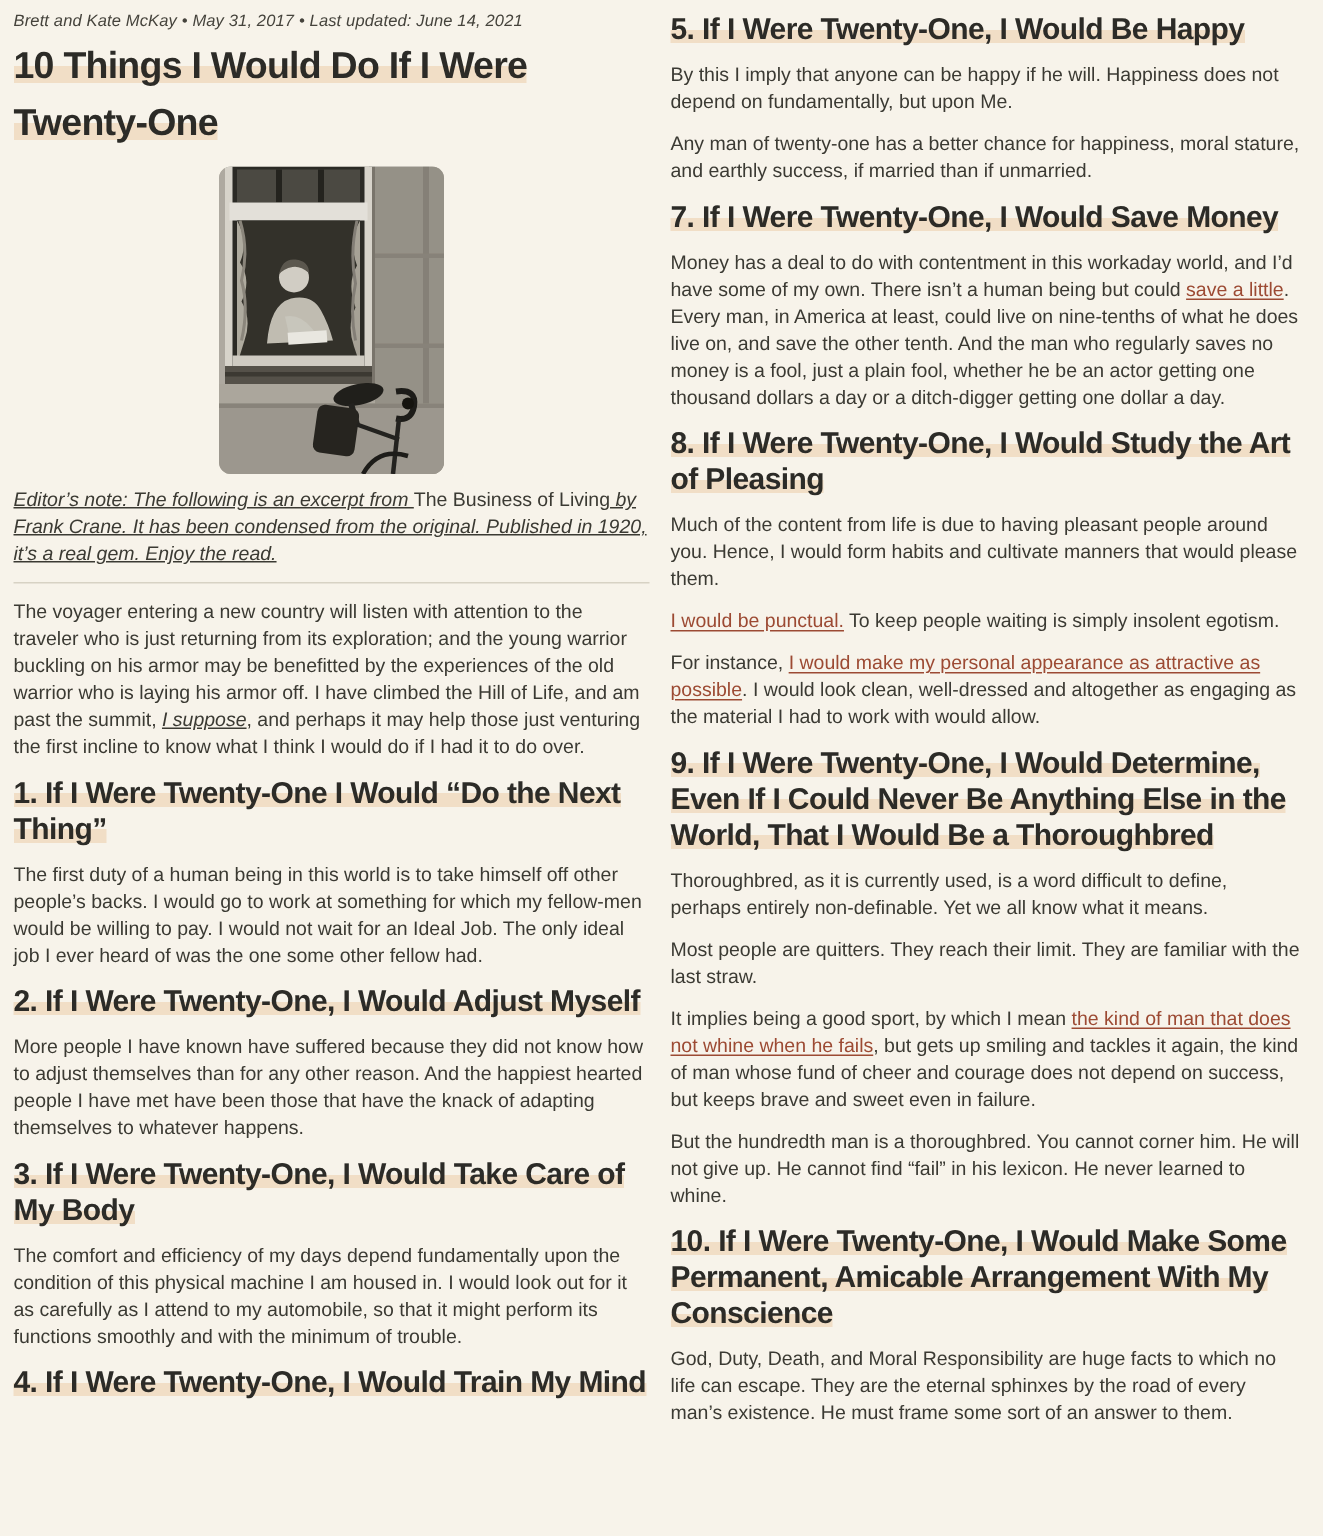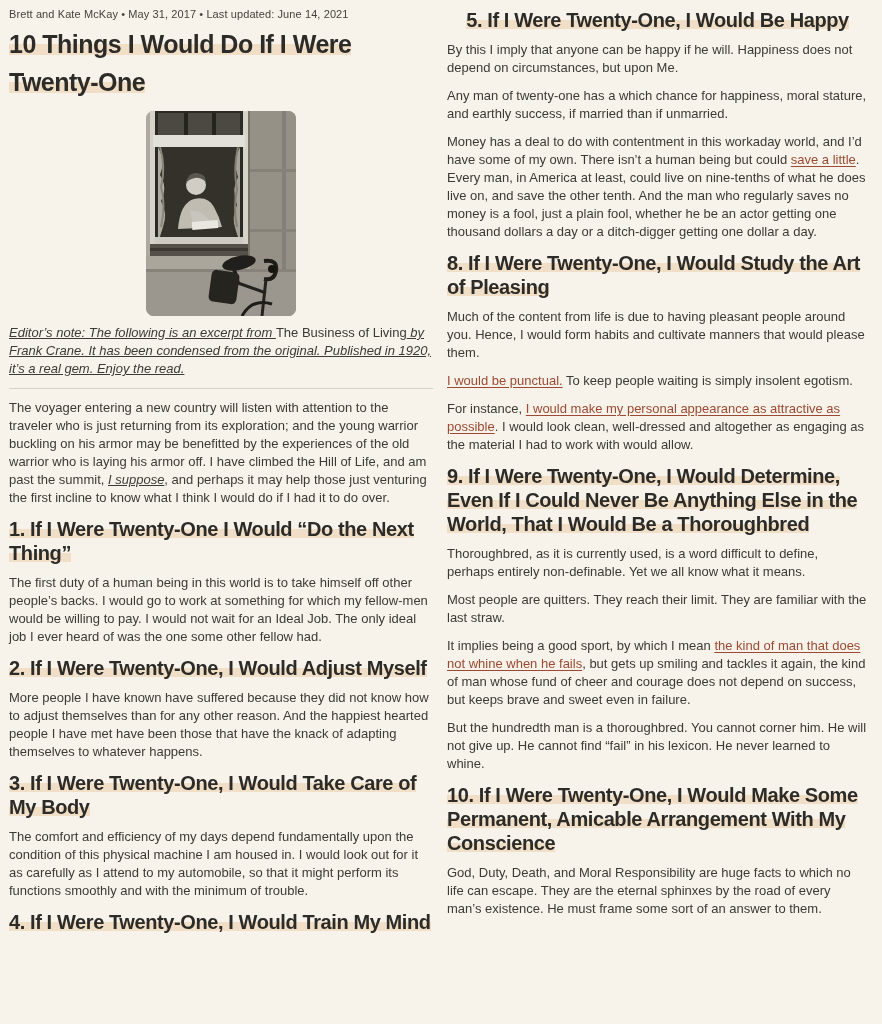--- a/index.html
+++ b/index.html
@@ -8,32 +8,32 @@
     width: 882px; height: 1024px; overflow: hidden;
     background: #f7f3ea;
     font-family: "Liberation Sans", sans-serif;
     color: #3b3a33;
   }
   .page { display: flex; padding: 8px 14px 0 9px; gap: 14px; }
   .col { width: 424px; }
   .col.right { width: 421px; }
 
   .byline {
-    font-size: 11px; color: #45433c;
+    font-style: italic; font-size: 11px; color: #45433c;
     margin: 0 0 5px 0; letter-spacing: 0.1px;
   }
   h1 {
     font-size: 25px; line-height: 38px; font-weight: bold;
     letter-spacing: -0.5px; color: #2c2b27; margin: 0;
   }
   h2 {
     font-size: 20px; line-height: 24px; font-weight: bold;
     letter-spacing: -0.4px; color: #2c2b27; margin: 8px 0 9px 0;
   }
-  #right-sections h2:first-child { margin-top: 0; text-align: center; }
+  #right-sections h2:first-child { margin-top: 0; }
   .hl {
     background-image: linear-gradient(to bottom, transparent 50%, #f1dec6 50%, #f1dec6 90%, transparent 90%);
     -webkit-box-decoration-break: clone; box-decoration-break: clone;
   }
   p.body-p, p.note {
     font-size: 13px; line-height: 18px; margin: 0 0 10px 0; color: #3b3a33;
   }
   p.note { line-height: 18px; margin-bottom: 10px; }
   .italic { font-style: italic; text-decoration: underline; }
   .roman  { font-style: normal; }
@@ -124,22 +124,23 @@
         <p class="body-p"><span class="plain">More people I have known have suffered because they did not know how to adjust themselves than for any other reason. And the happiest hearted people I have met have been those that have the knack of adapting themselves to whatever happens.</span></p>
         <h2><span class="hl">3. If I Were Twenty-One, I Would Take Care of My Body</span></h2>
         <p class="body-p"><span class="plain">The comfort and efficiency of my days depend fundamentally upon the condition of this physical machine I am housed in. I would look out for it as carefully as I attend to my automobile, so that it might perform its functions smoothly and with the minimum of trouble.</span></p>
         <h2><span class="hl">4. If I Were Twenty-One, I Would Train My Mind</span></h2>
       </div>
   </div>
 
   <div class="col right">
     <div id="right-sections">
         <h2><span class="hl">5. If I Were Twenty-One, I Would Be Happy</span></h2>
-        <p class="body-p"><span class="plain">By this I imply that anyone can be happy if he will. Happiness does not depend on circumstances, but upon Me.</span></p>
-        <p class="body-p"><span class="plain">Any man of twenty-one has a which chance for happiness, moral stature, and earthly success, if married than if unmarried.</span></p>
+        <p class="body-p"><span class="plain">By this I imply that anyone can be happy if he will. Happiness does not depend on fundamentally, but upon Me.</span></p>
+        <p class="body-p"><span class="plain">Any man of twenty-one has a better chance for happiness, moral stature, and earthly success, if married than if unmarried.</span></p>
+        <h2><span class="hl">7. If I Were Twenty-One, I Would Save Money</span></h2>
         <p class="body-p"><span class="plain">Money has a deal to do with contentment in this workaday world, and I’d have some of my own. There isn’t a human being but could </span><a href="#" class="link">save a little</a><span class="plain">. Every man, in America at least, could live on nine-tenths of what he does live on, and save the other tenth. And the man who regularly saves no money is a fool, just a plain fool, whether he be an actor getting one thousand dollars a day or a ditch-digger getting one dollar a day.</span></p>
         <h2><span class="hl">8. If I Were Twenty-One, I Would Study the Art of Pleasing</span></h2>
         <p class="body-p"><span class="plain">Much of the content from life is due to having pleasant people around you. Hence, I would form habits and cultivate manners that would please them.</span></p>
         <p class="body-p"><a href="#" class="link">I would be punctual.</a><span class="plain"> To keep people waiting is simply insolent egotism.</span></p>
         <p class="body-p"><span class="plain">For instance, </span><a href="#" class="link">I would make my personal appearance as attractive as possible</a><span class="plain">. I would look clean, well-dressed and altogether as engaging as the material I had to work with would allow.</span></p>
         <h2><span class="hl">9. If I Were Twenty-One, I Would Determine, Even If I Could Never Be Anything Else in the World, That I Would Be a Thoroughbred</span></h2>
         <p class="body-p"><span class="plain">Thoroughbred, as it is currently used, is a word difficult to define, perhaps entirely non-definable. Yet we all know what it means.</span></p>
         <p class="body-p"><span class="plain">Most people are quitters. They reach their limit. They are familiar with the last straw.</span></p>
         <p class="body-p"><span class="plain">It implies being a good sport, by which I mean </span><a href="#" class="link">the kind of man that does not whine when he fails</a><span class="plain">, but gets up smiling and tackles it again, the kind of man whose fund of cheer and courage does not depend on success, but keeps brave and sweet even in failure.</span></p>
         <p class="body-p"><span class="plain">But the hundredth man is a thoroughbred. You cannot corner him. He will not give up. He cannot find “fail” in his lexicon. He never learned to whine.</span></p>

